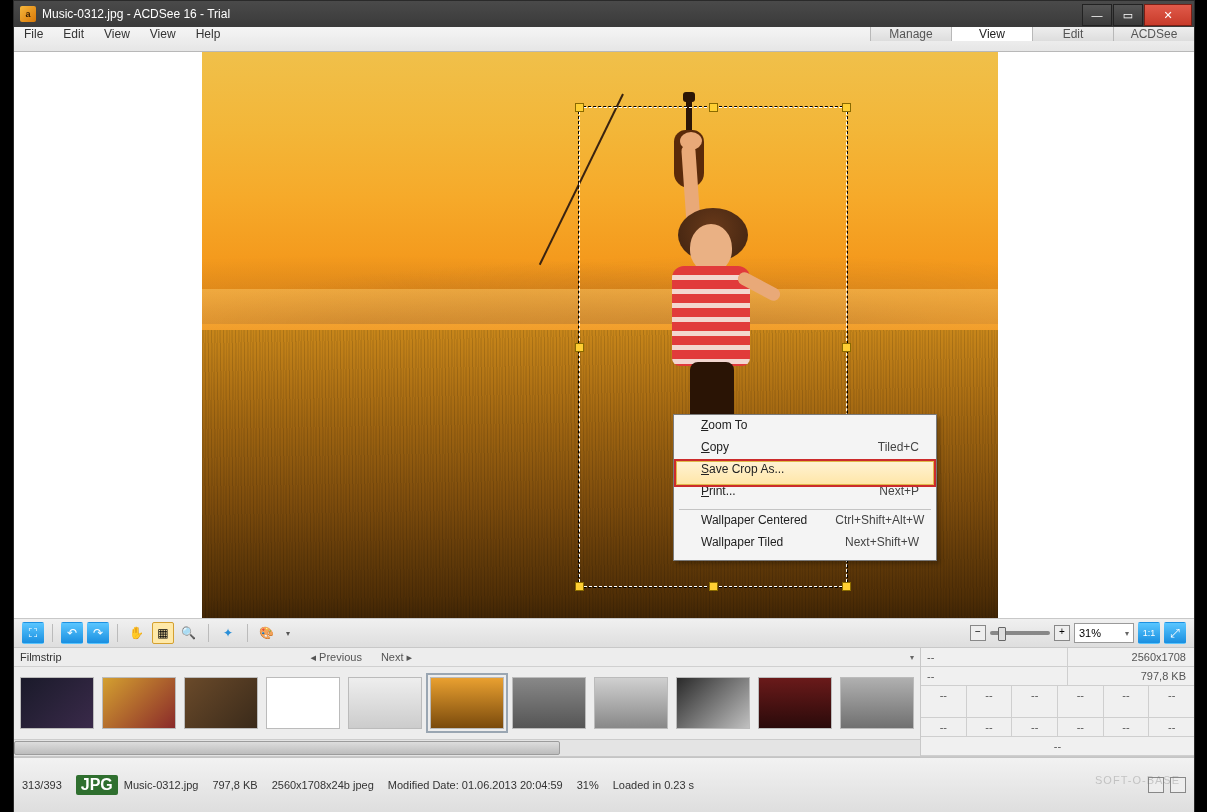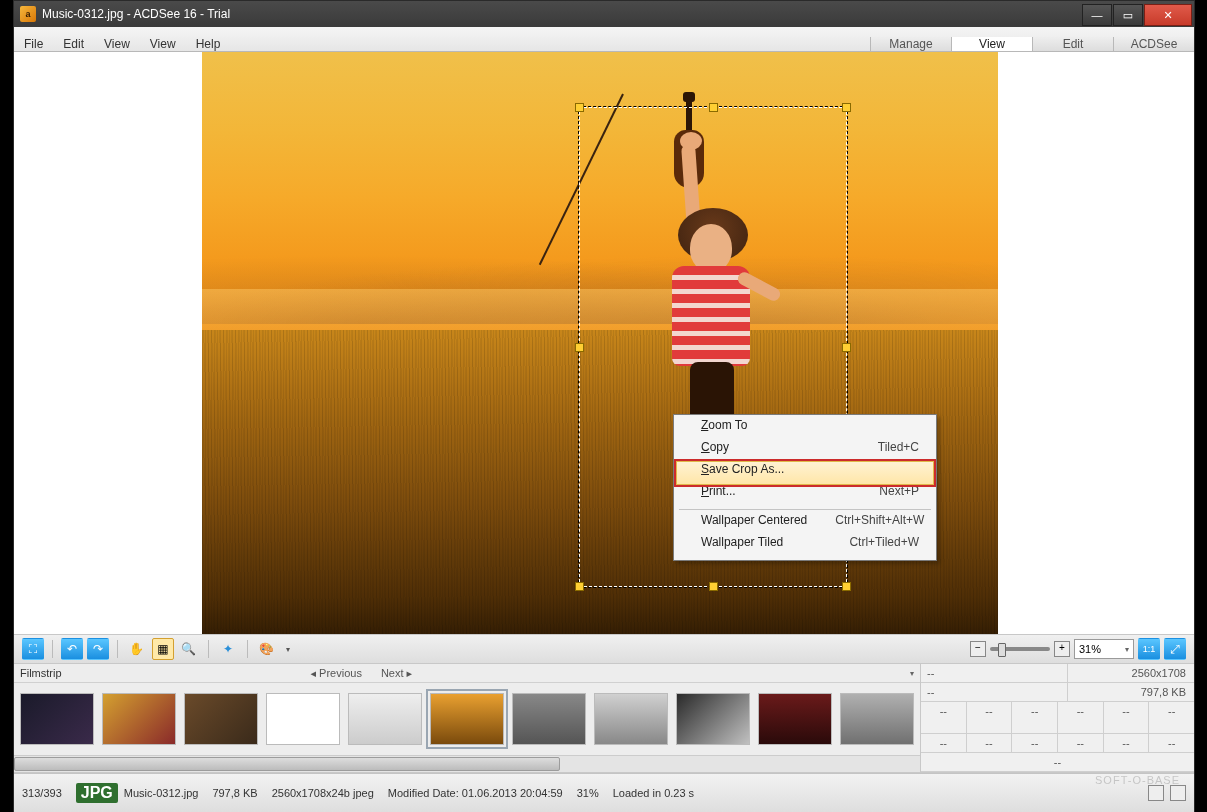--- a/index.html
+++ b/index.html
@@ -4,21 +4,21 @@
 <style>
 html,body{margin:0;padding:0;height:100%;font-family:"Segoe UI",Tahoma,sans-serif;font-size:12px;background:#000;overflow:hidden}
 .window{position:absolute;left:13px;top:0;width:1180px;height:811px;background:#e8e8e8;border:1px solid #2a2a2a;box-shadow:0 0 6px rgba(0,0,0,.6);display:flex;flex-direction:column}
 .titlebar{height:26px;background:linear-gradient(#4a4a4a,#3a3a3a);display:flex;align-items:center;color:#fff;font-size:12px;padding-left:6px}
 .titlebar .app-icon{width:16px;height:16px;margin-right:6px;background:linear-gradient(135deg,#f6b73c,#d97706);border-radius:2px;display:flex;align-items:center;justify-content:center;font-size:9px;color:#331a00;font-weight:bold}
 .titlebar .title{flex:1}
 .win-btns{display:flex;height:20px;margin-right:2px}
 .win-btn{width:28px;height:20px;margin-left:1px;display:flex;align-items:center;justify-content:center;color:#fff;font-size:11px;font-family:Arial;cursor:default}
 .win-btn.min,.win-btn.max{background:linear-gradient(#555,#3a3a3a);border:1px solid #222}
 .win-btn.close{width:46px;background:linear-gradient(#e05a4a,#c83b2a);border:1px solid #7a1f15}
-.menubar{height:24px;background:linear-gradient(#f5f5f5,#e6e6e6);border-bottom:1px solid #b8b8b8;display:flex;align-items:flex-end}
+.menubar{height:24px;background:linear-gradient(#f5f5f5,#e6e6e6);border-bottom:1px solid #b8b8b8;display:flex;align-items:flex-start}
 .menubar .menu-item{padding:0 10px;display:flex;align-items:center;color:#333;cursor:default}
 .menubar .spacer{flex:1}
 .mode-tab{width:80px;border-left:1px solid #b8b8b8;display:flex;align-items:center;justify-content:center;color:#555;background:linear-gradient(#eee,#ddd);cursor:default}
 .mode-tab.active{background:#fff;color:#222;font-weight:500}
 .viewer{flex:1;background:#fff;position:relative;overflow:hidden}
 .canvas{position:absolute;left:188px;top:0;width:796px;height:592px}
 .photo{width:100%;height:100%;position:relative;overflow:hidden}
 .sky{position:absolute;inset:0;height:54%;background:linear-gradient(180deg,#f0c04a 0%,#f3b638 25%,#f6aa2a 45%,#f49a1d 65%,#e98a15 100%)}
 .mnt{position:absolute;left:0;right:0;top:22%;height:24%;background:radial-gradient(120% 80% at 70% 100%,rgba(120,70,30,.35),transparent 60%),radial-gradient(120% 80% at 20% 100%,rgba(110,60,25,.3),transparent 60%)}
 .haze{position:absolute;left:0;right:0;top:40%;height:14%;background:linear-gradient(rgba(255,200,100,.5),transparent)}
@@ -66,21 +66,21 @@
 .thumbs{flex:1;display:flex;align-items:center;gap:8px;padding:4px 6px;overflow:hidden}
 .th{width:72px;height:50px;background:#999;border:1px solid #bbb;flex-shrink:0}
 .th.cur{outline:2px solid #9aa6b2;outline-offset:2px}
 .sb{height:16px;background:#e4e4e4;border-top:1px solid #ccc;position:relative}
 .sb .sbthumb{position:absolute;left:0;width:60%;top:1px;bottom:1px;background:linear-gradient(#ddd,#bcbcbc);border:1px solid #9c9c9c;border-radius:2px}
 .info-panel{width:302px;background:#f0f0f0;display:flex;flex-direction:column;font-size:11px;color:#555}
 .ip-row{display:flex;border-bottom:1px solid #cfcfcf}
 .ip-cell{flex:1;padding:3px 6px;border-right:1px solid #cfcfcf;text-align:center}
 .ip-cell:last-child{border-right:none}
 .ip-wide{padding:3px 8px;text-align:right}
-.statusbar{height:22px;background:linear-gradient(#f2f2f2,#dedede);border-top:1px solid #c4c4c4;display:flex;align-items:center;padding:8px 8px;font-size:11px;color:#333;gap:14px}
+.statusbar{height:22px;background:linear-gradient(#f2f2f2,#dedede);border-top:1px solid #c4c4c4;display:flex;align-items:center;padding:16px 8px;font-size:11px;color:#333;gap:14px}
 .badge{background:#2f6f2f;color:#fff;padding:1px 5px;border-radius:2px;font-size:16px;font-weight:bold}
 .sb-icons{margin-left:auto;display:flex;gap:6px}
 .sb-ic{width:14px;height:14px;border:1px solid #888;background:#eee}
 .watermark{position:absolute;right:14px;bottom:26px;color:rgba(120,120,120,.35);font-size:11px;letter-spacing:1px;pointer-events:none}
 </style>
 </head>
 <body>
 
 <div class="window">
 
@@ -159,21 +159,21 @@
           <span><span class="u">P</span>rint...</span>
           <span class="sc">Next+P</span>
         </div>
       <div class="ctx-sep"></div>
       <div class="ctx-item">
           <span>Wallpaper Centered</span>
           <span class="sc">Ctrl+Shift+Alt+W</span>
         </div>
       <div class="ctx-item">
           <span>Wallpaper Tiled</span>
-          <span class="sc">Ctrl+Tiled+W</span>
+          <span class="sc">Next+Shift+W</span>
         </div>
     </div>
   </div>
 
   <div class="toolbar">
     <div class="tbtn blue">⛶</div>
     <div class="tsep"></div>
     <div class="tbtn blue">↶</div>
     <div class="tbtn blue">↷</div>
     <div class="tsep"></div>

